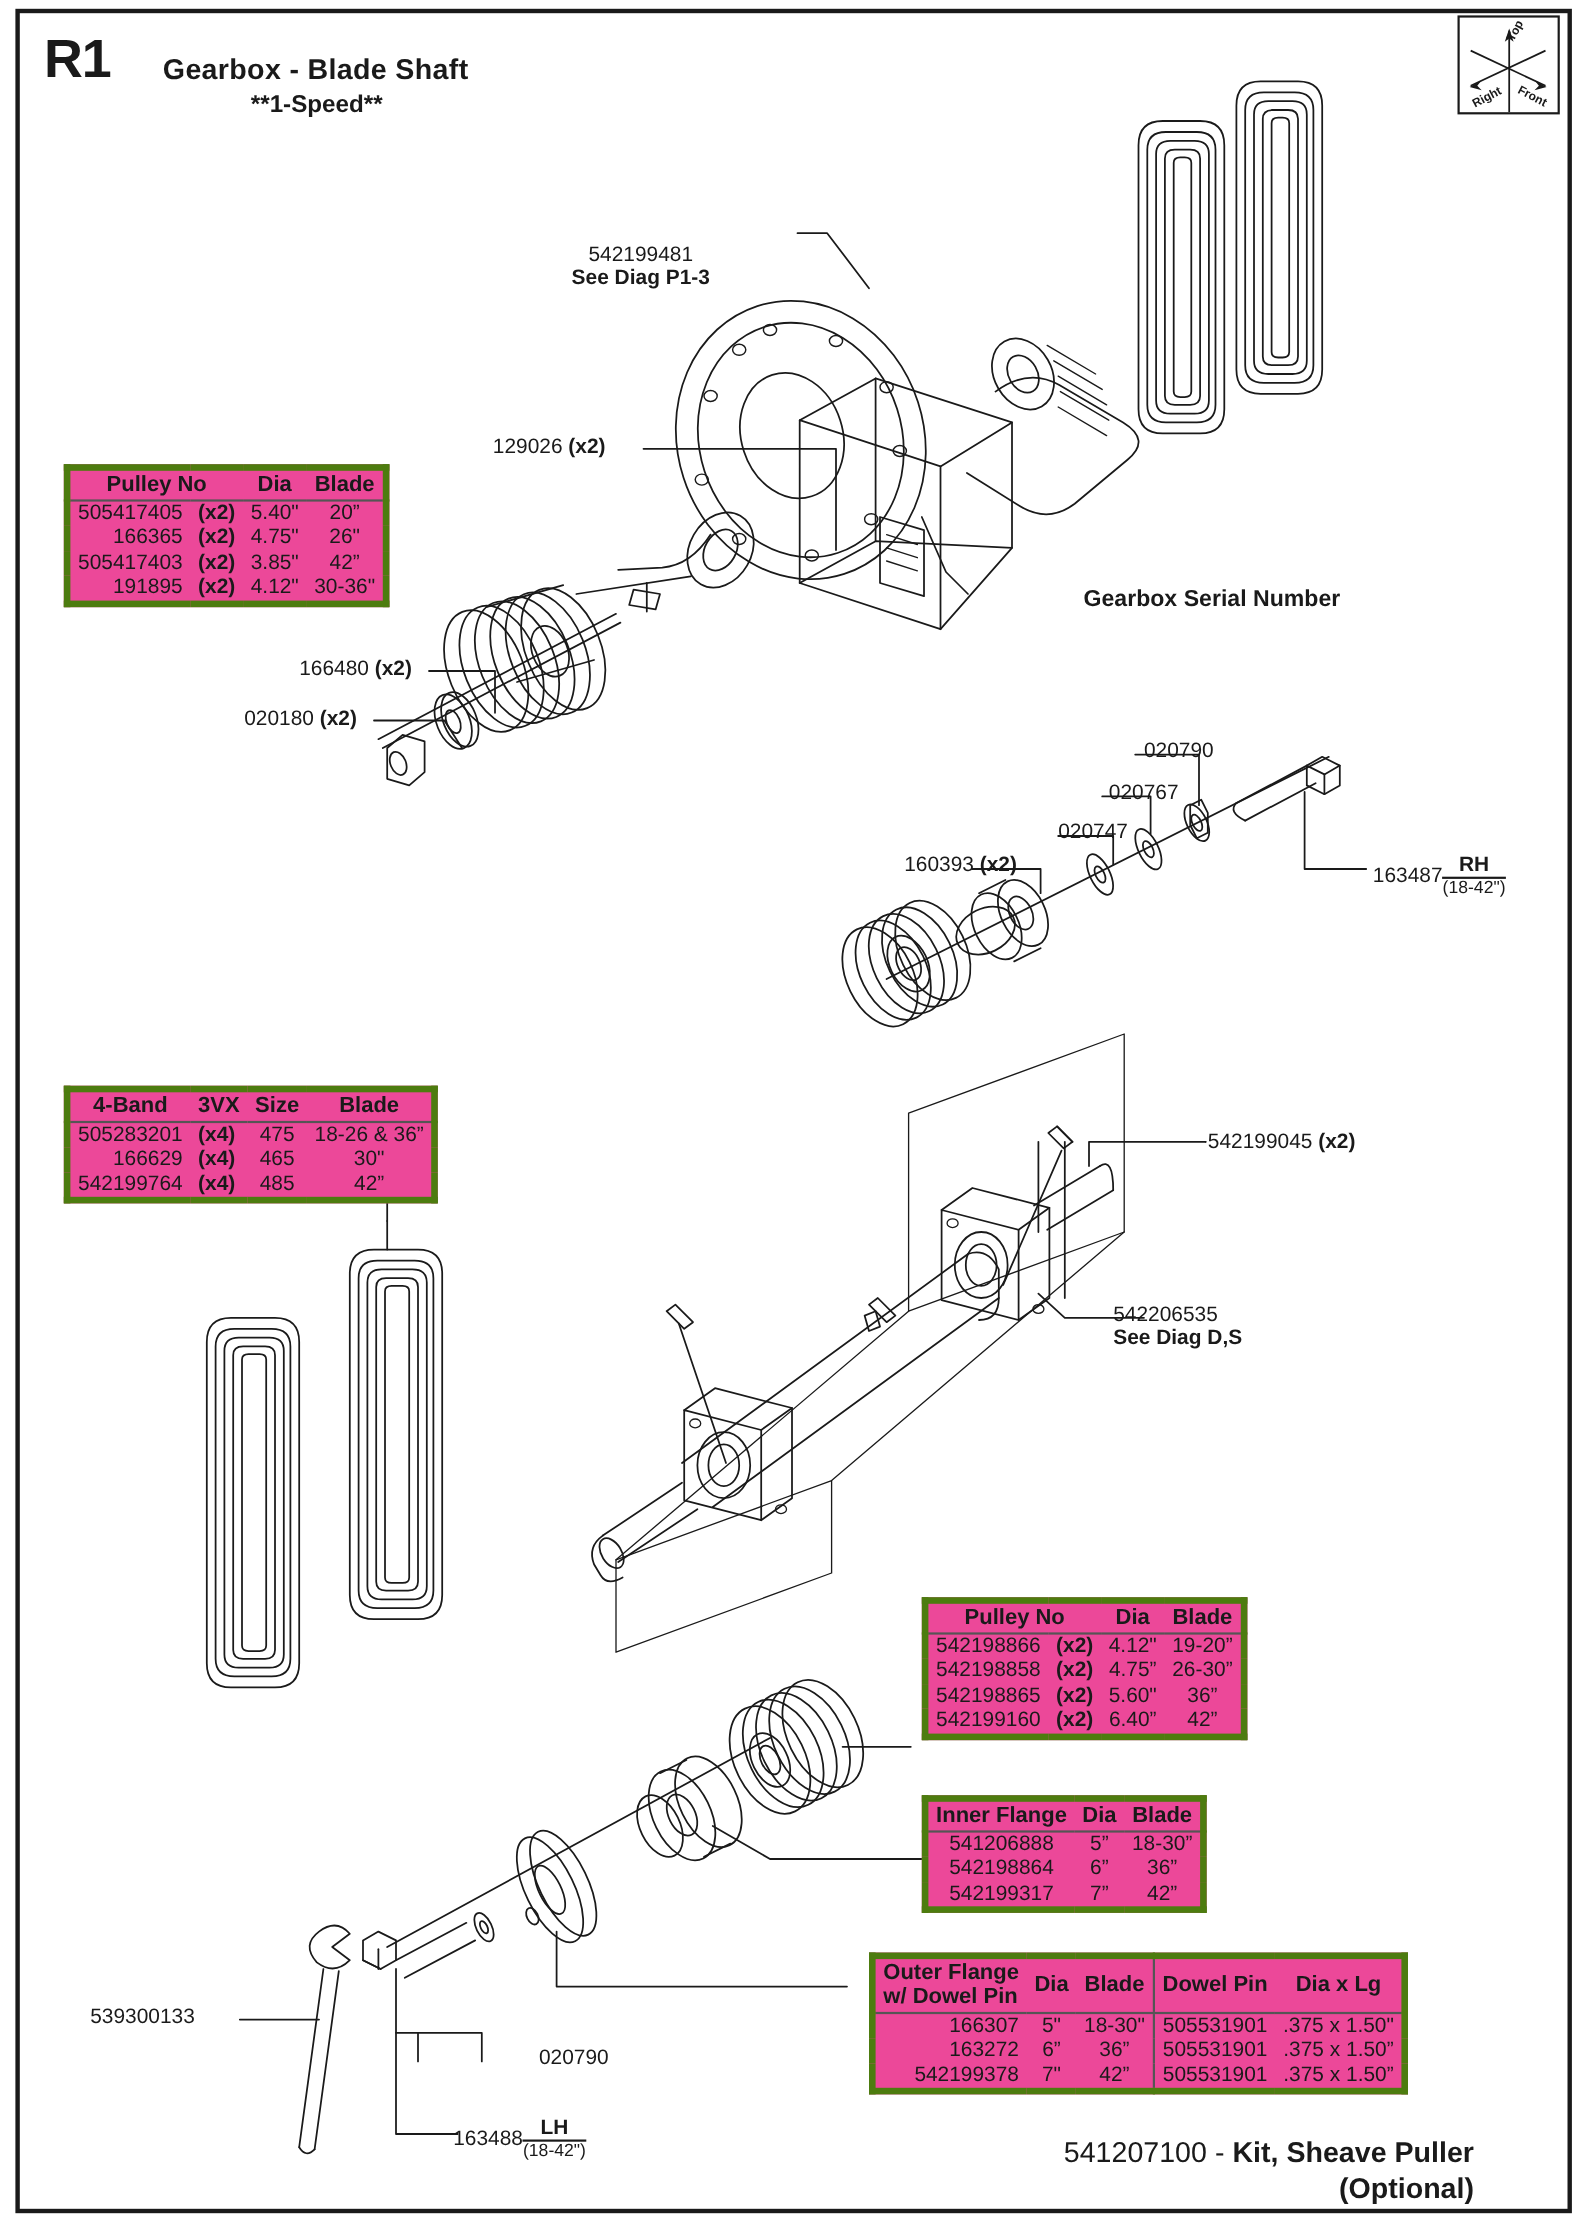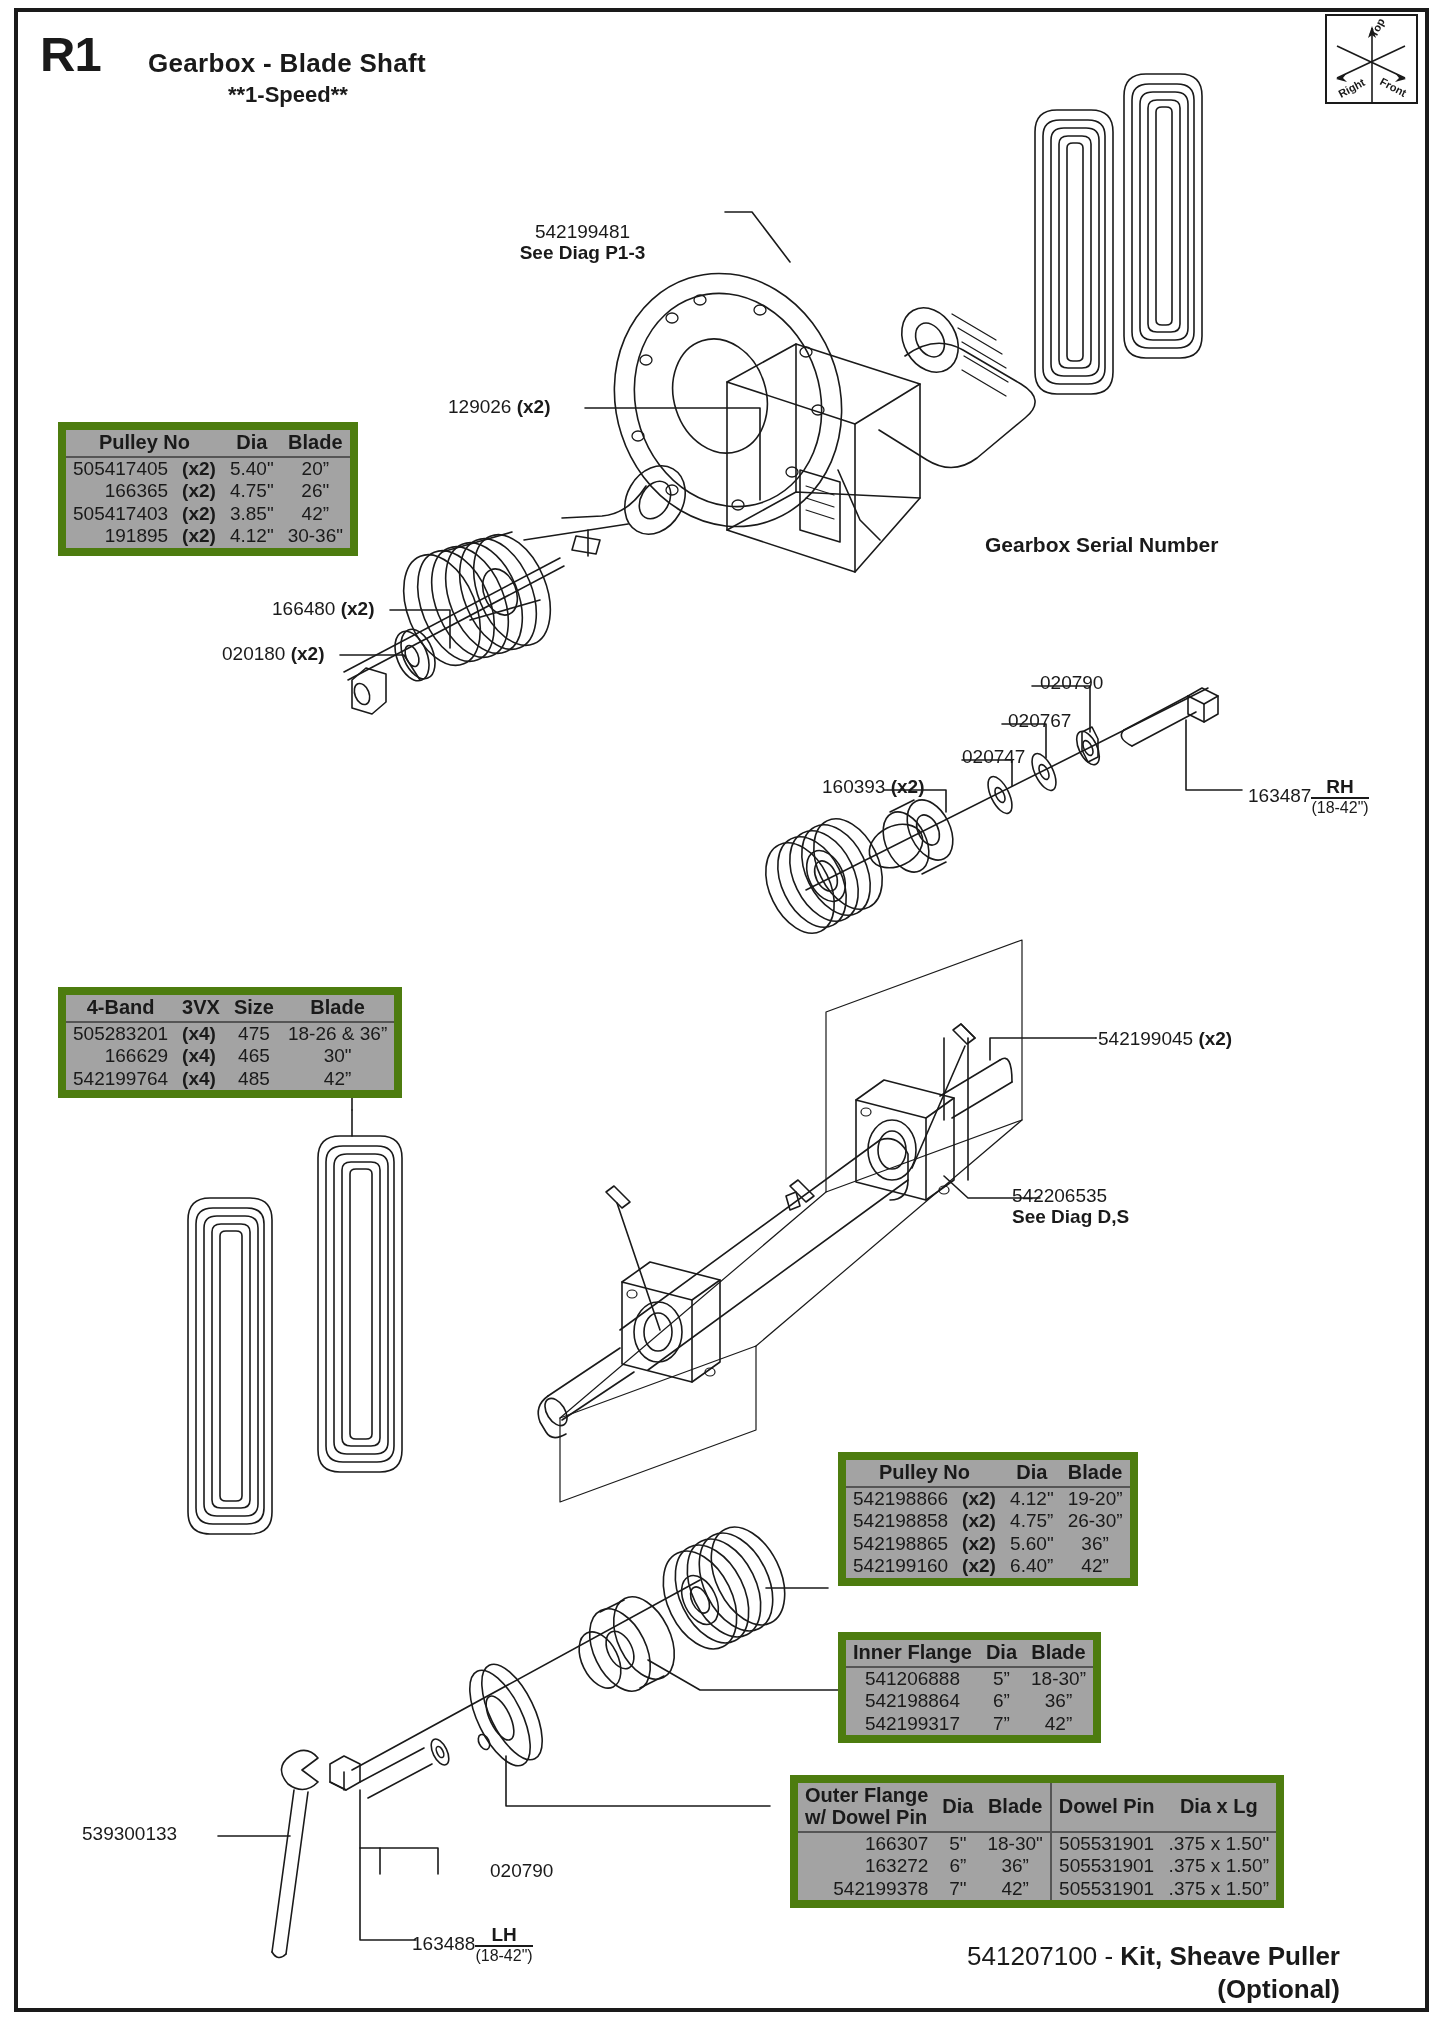--- a/index.html
+++ b/index.html
@@ -39,22 +39,22 @@
   .lbl{position:absolute;font-size:19px;white-space:nowrap;line-height:1.15;}
   .lbl b{font-weight:bold;}
   .lbl-bold{font-weight:bold;}
   .lbl2{position:absolute;font-size:19px;white-space:nowrap;text-align:center;line-height:1.12;}
   
   .hand{display:inline-block;vertical-align:middle;text-align:center;}
   .hand .top{font-weight:bold;font-size:19px;border-bottom:2px solid #1a1a1a;display:block;padding:0 2px 0px 2px;line-height:1.05;}
   .hand .bot{font-size:16px;display:block;line-height:1.1;}
   
   table.pt{
-    position:absolute;border-collapse:collapse;background:#a3a3a3;
-    border:8px solid #4d7c0f;font-size:19px;
+    position:absolute;border-collapse:collapse;background:#ec4899;
+    border:6px solid #4d7c0f;font-size:19px;
   }
   table.pt th{
     font-weight:bold;text-align:center;padding:1px 7px 2px 7px;
     border-bottom:2px solid #555;font-size:20px;white-space:nowrap;
   }
   table.pt td{padding:0px 7px;white-space:nowrap;line-height:1.18;}
   .num{text-align:right;}
   .ctr{text-align:center;}
   .qty{font-weight:bold;}
   .vline{border-left:2px solid #555;margin-top:28px;}

